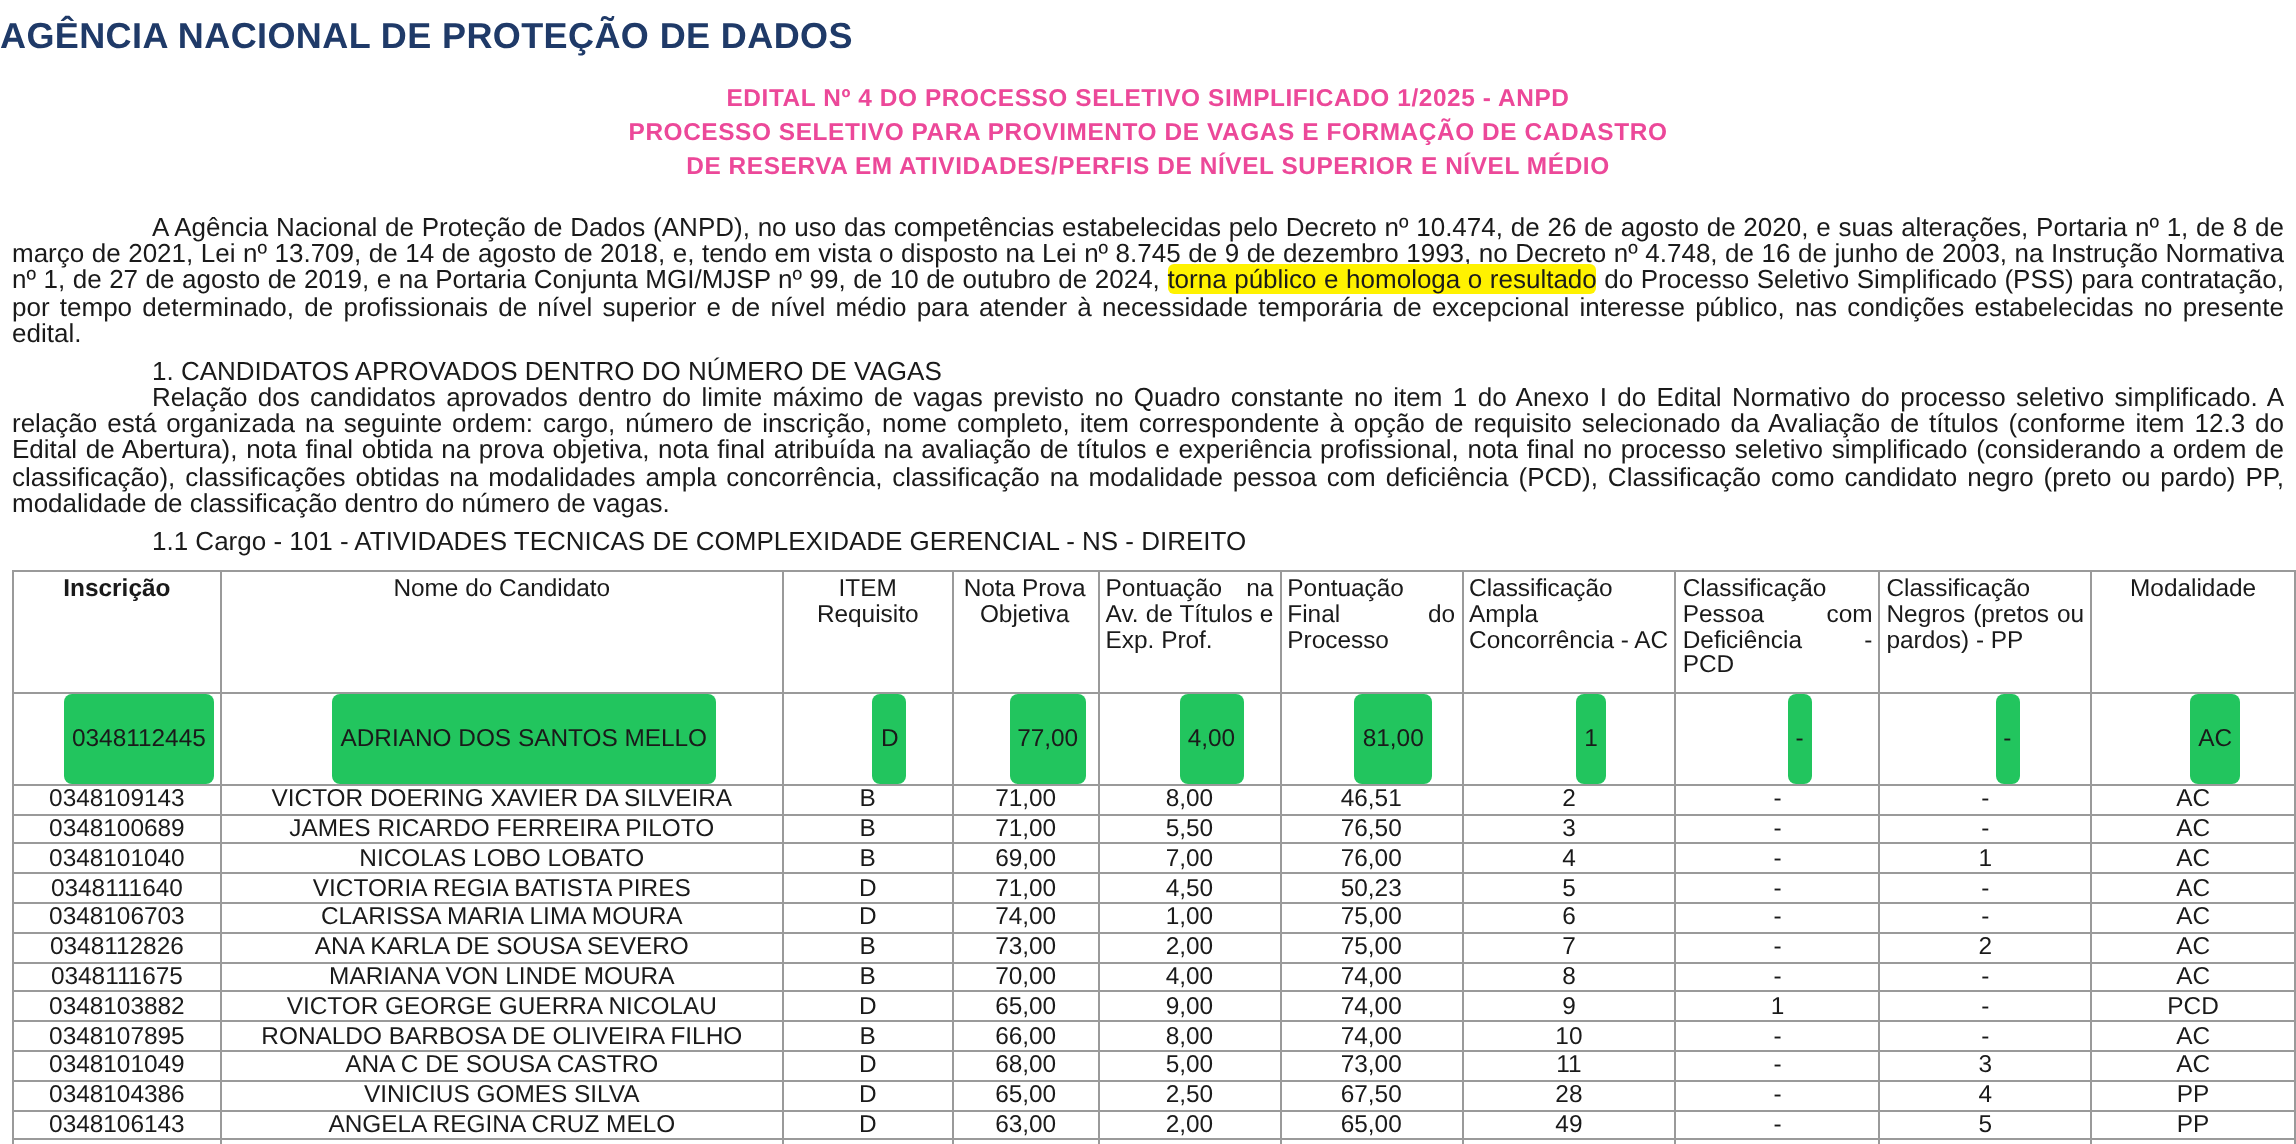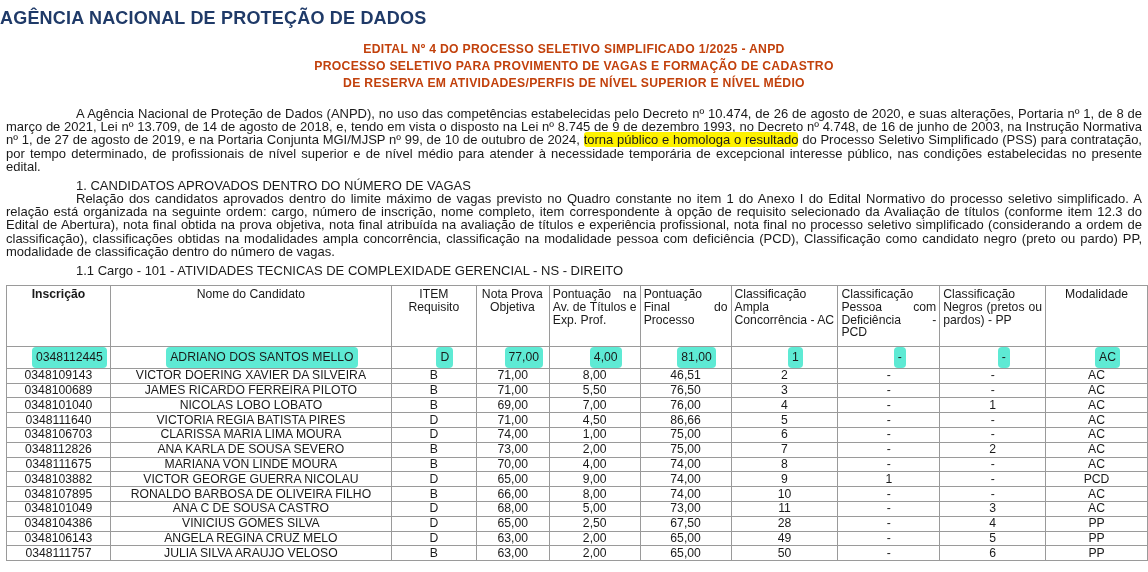--- a/index.html
+++ b/index.html
@@ -1,33 +1,33 @@
 <!DOCTYPE html>
 <html><head>
 <meta charset="utf-8">
 <style>
   html, body { margin:0; padding:0; background:#ffffff; }
   body { width:1148px; height:572px; overflow:hidden; position:relative;
          font-family:"Liberation Sans", sans-serif; color:#1a1a1a; }
   .title { position:absolute; top:8px; left:0; width:1148px; text-align:left;
            font-weight:bold; font-size:18px; color:#1f3a68; letter-spacing:0.2px; }
   .sub { position:absolute; left:0; width:1148px; text-align:center;
-         font-weight:bold; font-size:12.2px; color:#c2410c; letter-spacing:0.3px; }
+         font-weight:bold; font-size:12.2px; color:#ec4899; letter-spacing:0.3px; }
   .para { position:absolute; left:6px; width:1136px; font-size:13px; line-height:13.2px;
           text-align:justify; color:#1a1a1a; }
   .hl { background:#fff200; border-radius:3px; }
   table { position:absolute; top:285px; left:6px; border-collapse:collapse;
           font-size:12.2px; table-layout:fixed; }
   td, th { border:1px solid #9a9a9a; padding:0 3px; line-height:12.8px; color:#1a1a1a; }
   th { font-weight:normal; vertical-align:top; height:58px; padding-top:2px; }
   th.bold { font-weight:bold; }
   td { text-align:center; height:13.8px; }
   .th-l { text-align:left; }
   .th-c { text-align:center; }
-  .hcell { display:inline-block; background:#5eead4; border-radius:4px; padding:4px 4px;margin-left:22px; }
+  .hcell { display:inline-block; background:#22c55e; border-radius:4px; padding:16px 4px;margin-left:22px; }
 </style>
 </head>
 <body>
 
 <div class="title">AGÊNCIA NACIONAL DE PROTEÇÃO DE DADOS</div>
 <div class="sub" style="top:42px">EDITAL Nº 4 DO PROCESSO SELETIVO SIMPLIFICADO 1/2025 - ANPD</div>
 <div class="sub" style="top:59px">PROCESSO SELETIVO PARA PROVIMENTO DE VAGAS E FORMAÇÃO DE CADASTRO</div>
 <div class="sub" style="top:76px">DE RESERVA EM ATIVIDADES/PERFIS DE NÍVEL SUPERIOR E NÍVEL MÉDIO</div>
 
 <div class="para indent-first" style="top:107px; text-indent:70px">
@@ -115,21 +115,21 @@
         <td>-</td>
         <td>1</td>
         <td>AC</td>
       </tr>
     <tr>
         <td>0348111640</td>
         <td>VICTORIA REGIA BATISTA PIRES</td>
         <td>D</td>
         <td>71,00</td>
         <td>4,50</td>
-        <td>86,66</td>
+        <td>50,23</td>
         <td>5</td>
         <td>-</td>
         <td>-</td>
         <td>AC</td>
       </tr>
     <tr>
         <td>0348106703</td>
         <td>CLARISSA MARIA LIMA MOURA</td>
         <td>D</td>
         <td>74,00</td>

